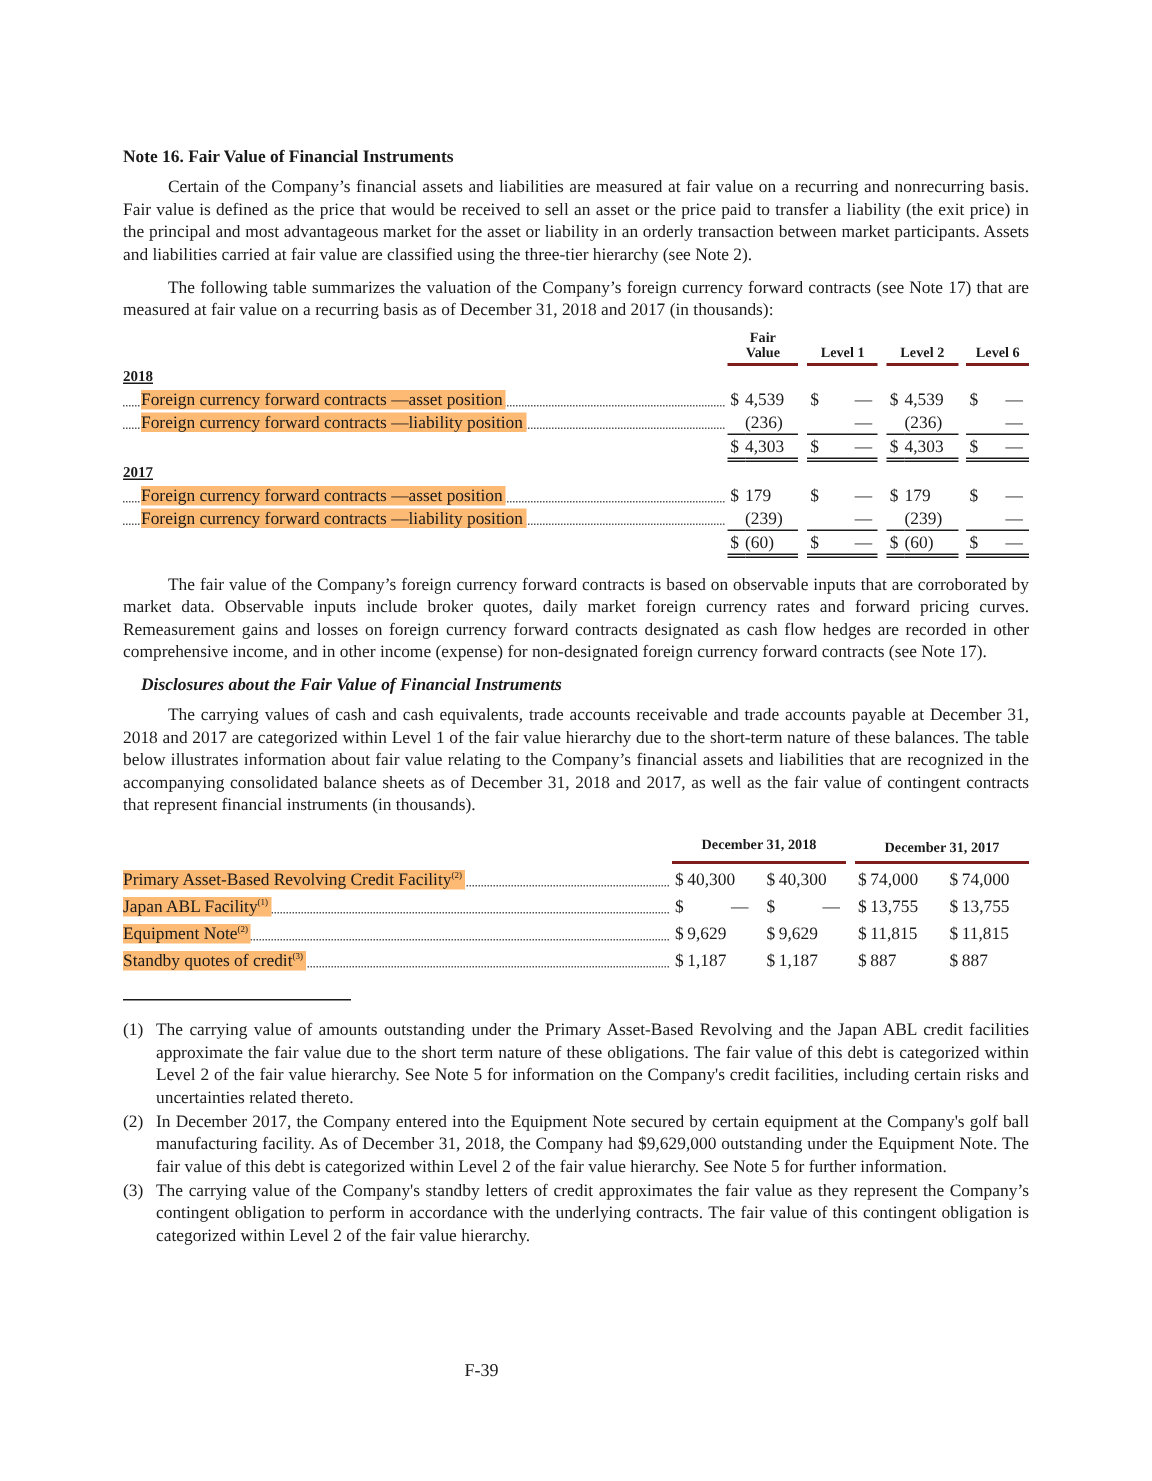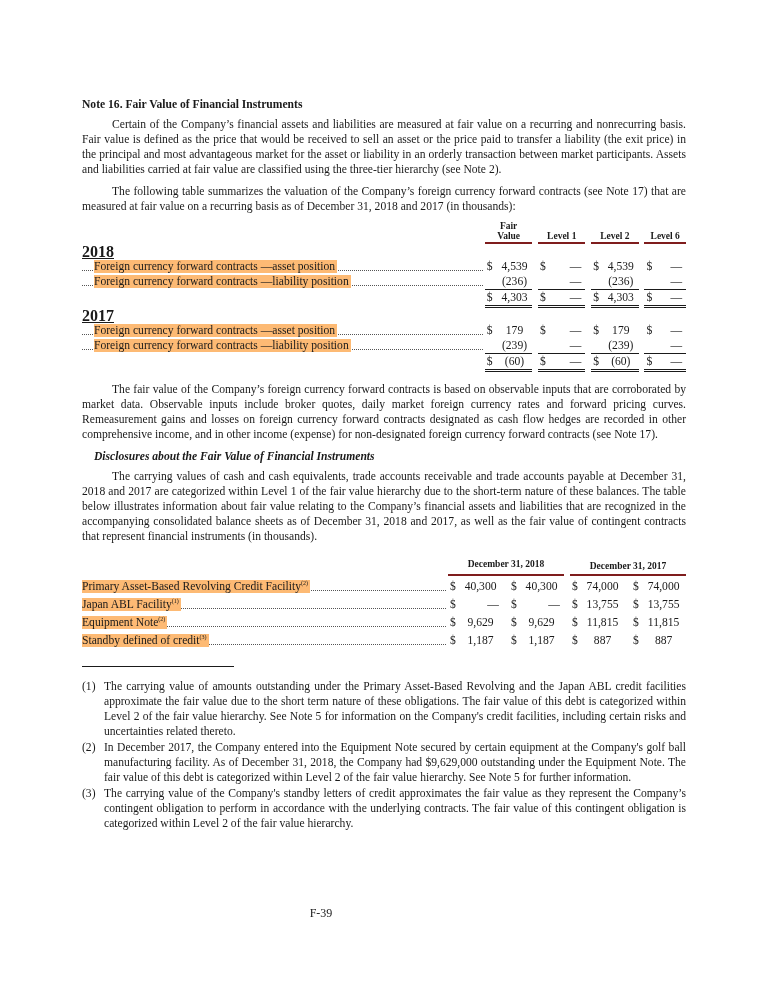--- a/index.html
+++ b/index.html
@@ -9,22 +9,22 @@
   .note-title { font-weight: bold; margin: 0 0 5px 0; }
   p { margin: 0 0 7px 0; text-align: justify; text-indent: 30px; }
   .subhead { font-weight: bold; font-style: italic; margin: 2px 0 5px 12px; }
   table { border-collapse: separate; border-spacing: 0; width: 100%; }
   td, th { padding: 0; vertical-align: bottom; white-space: nowrap; }
   .hdr { font-weight: bold; font-size: 9.5px; line-height: 10px; text-align: center; padding-bottom: 1px; }
   .hdr-line { border-bottom: 2px solid #7f1d1d; }
   .label { position: relative; overflow: hidden; }
   .label .txt { background: #fdba74; padding-right: 2px; position: relative; z-index: 1; }
   .label .dots { position: absolute; left: 0; right: 2px; bottom: 3px; border-bottom: 1px dotted #555; z-index: 0; }
-  .year { text-decoration: underline; font-weight: bold; font-size: 16px; }
-  .num { text-align: center; }
+  .year { text-decoration: underline; font-weight: bold; font-size: 10px; }
+  .num { text-align: left; }
   .cur { text-align: left; padding-left: 2px; }
   .dash { text-align: right; padding-right: 4px; }
   .gap { width: 6px; }
   .tot-top { border-top: 1px solid #1a1a1a; }
   .tot-bot { border-bottom: 3px double #1a1a1a; }
   .t1 { margin: 4px 0 10px 0; }
   .t1 td { height: 15px; }
   .t2 { margin: 6px 0 0 0; }
   .t2 td { height: 18px; }
   sup { font-size: 6px; line-height: 0; vertical-align: 5px; }
@@ -229,21 +229,21 @@
       <td class="cur">$</td>
       <td class="num">9,629</td>
           <td></td>
       <td class="cur">$</td>
       <td class="num">11,815</td>
           <td></td>
       <td class="cur">$</td>
       <td class="num">11,815</td>
     </tr>
     <tr>
-      <td class="label"><span class="dots"></span><span class="txt"><span>Standby defined of credit</span><sup>(3)</sup></span></td>
+      <td class="label"><span class="dots"></span><span class="txt"><span>Standby quotes of credit</span><sup>(3)</sup></span></td>
       <td class="cur">$</td>
       <td class="num">1,187</td>
           <td></td>
       <td class="cur">$</td>
       <td class="num">1,187</td>
           <td></td>
       <td class="cur">$</td>
       <td class="num">887</td>
           <td></td>
       <td class="cur">$</td>

